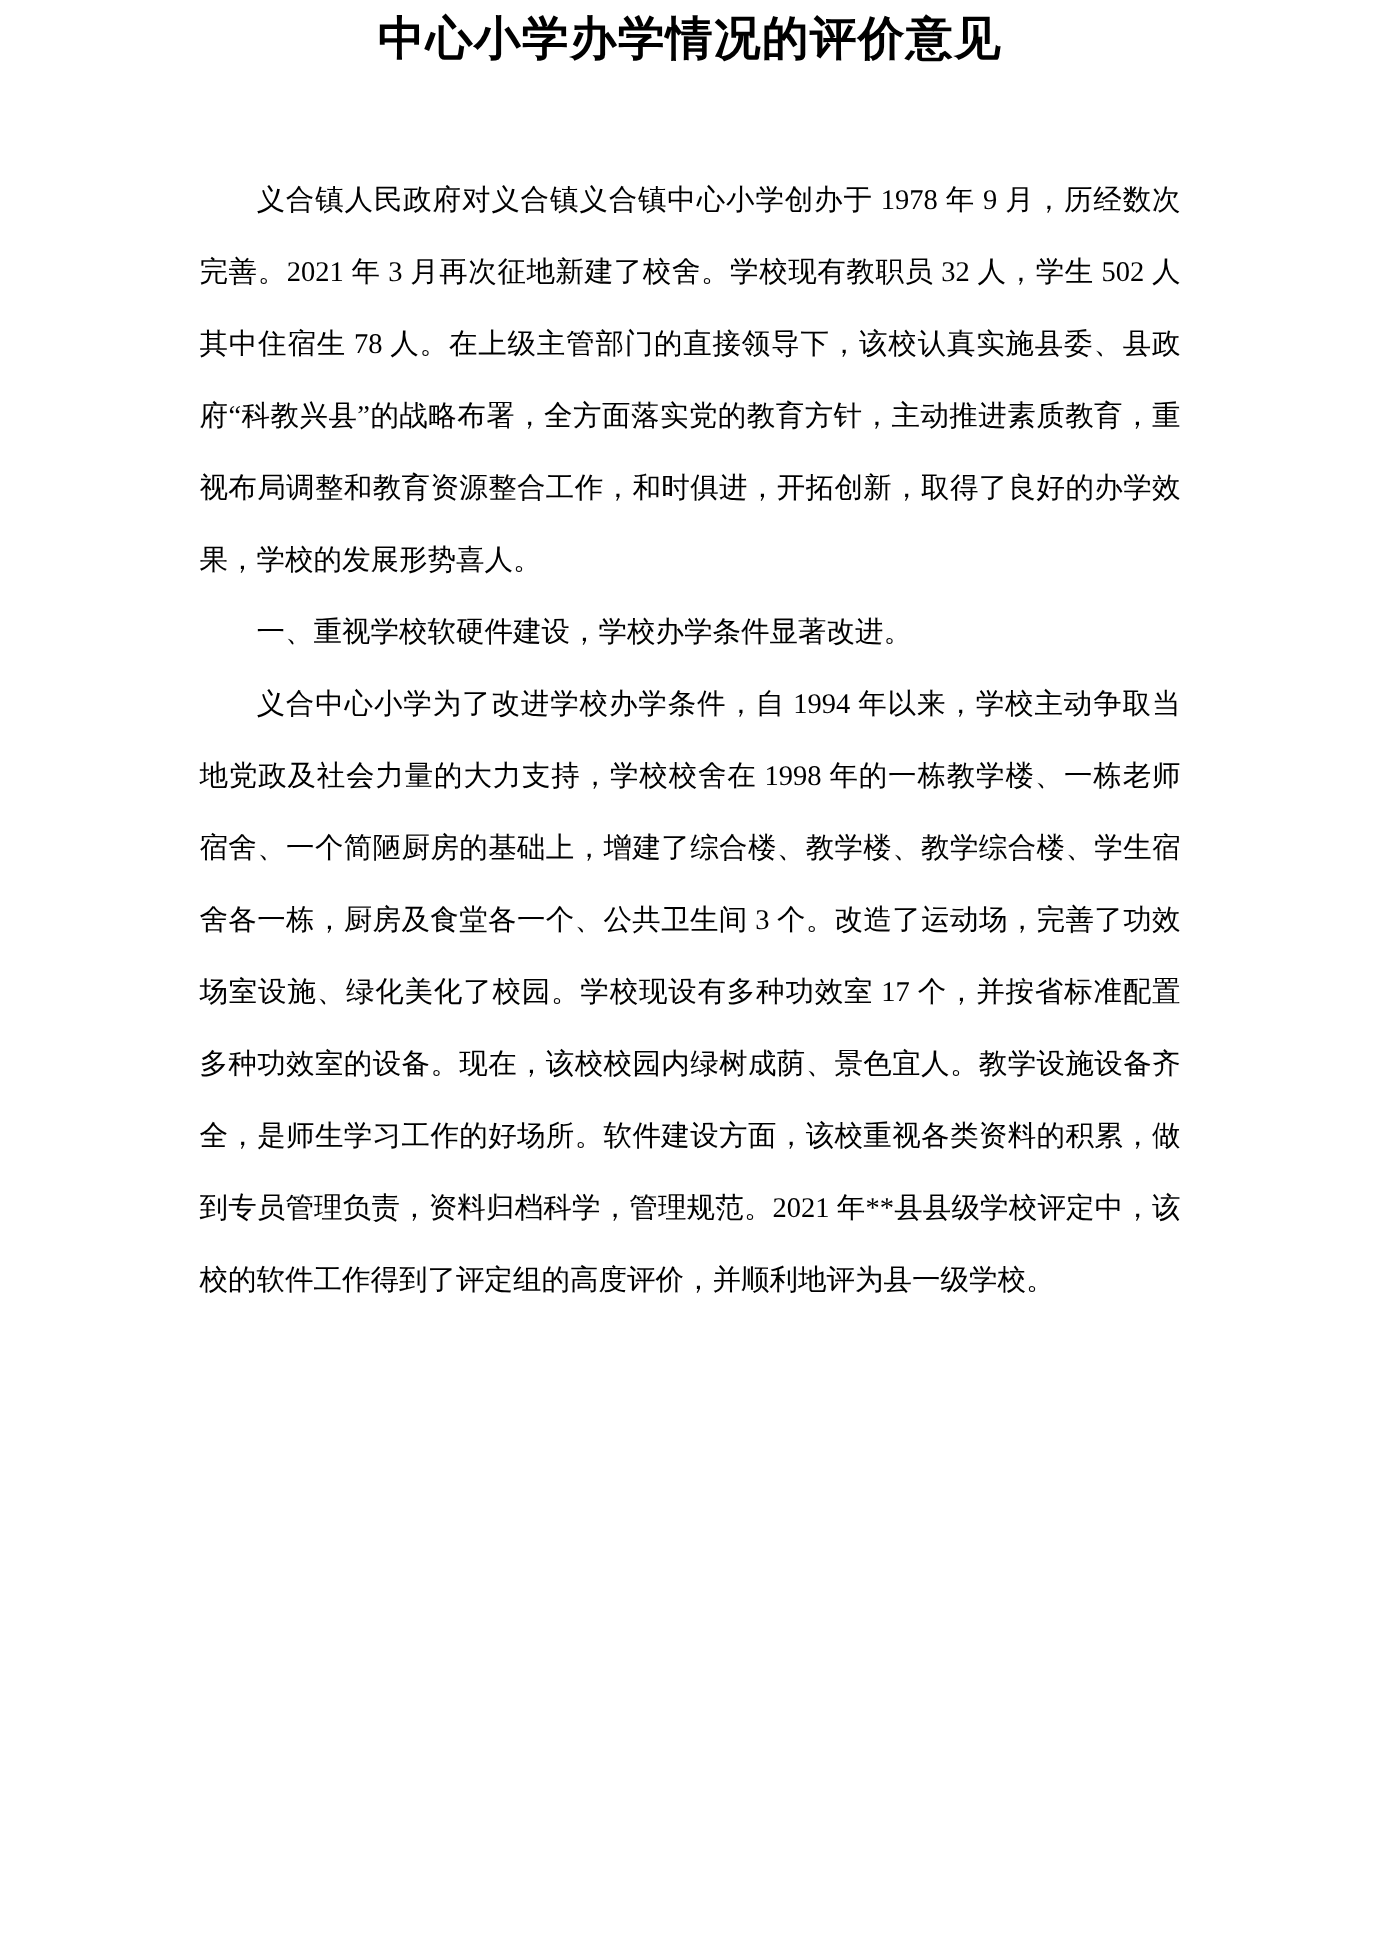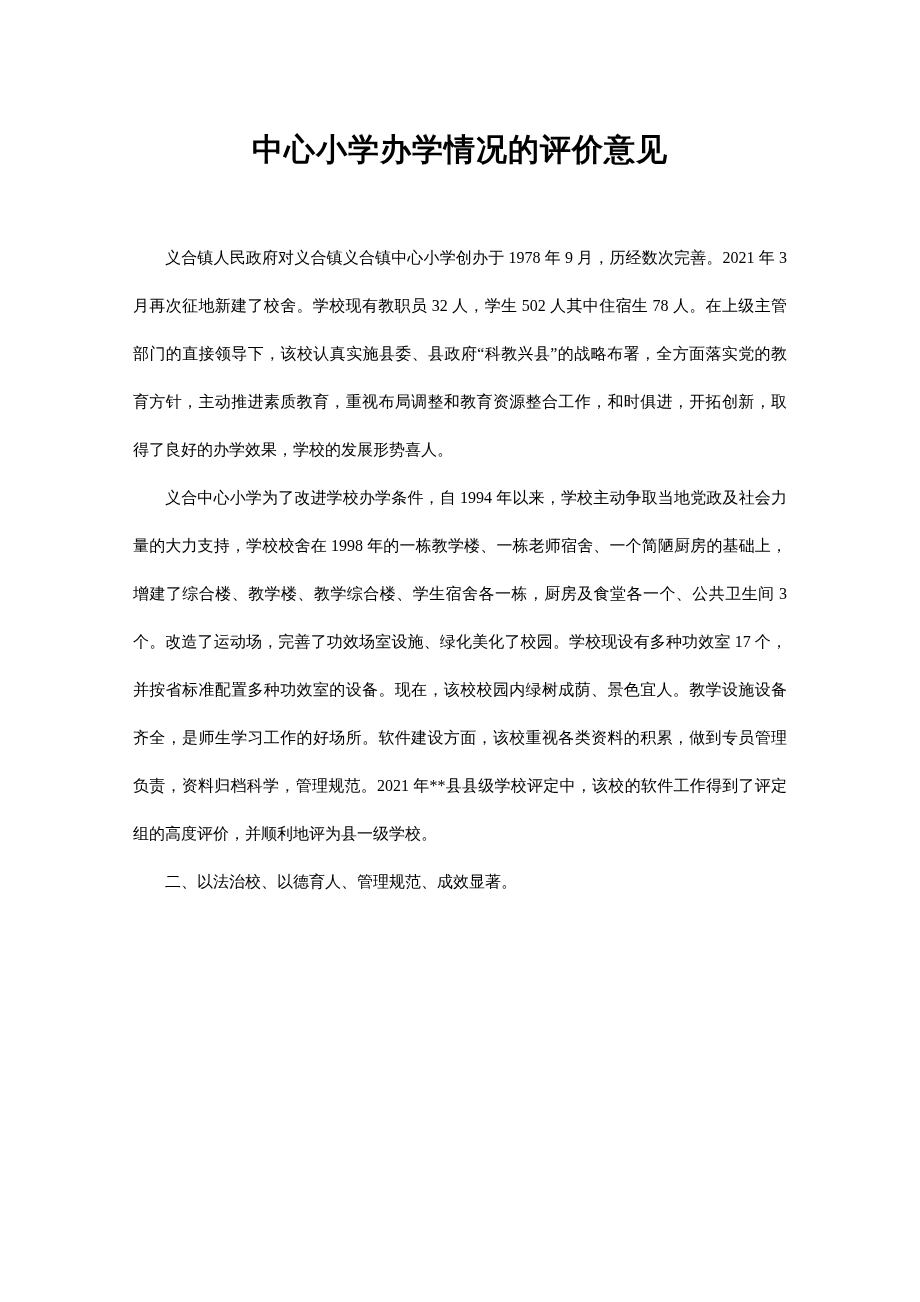--- a/index.html
+++ b/index.html
@@ -11,48 +11,47 @@
     position: relative;
     width: 920px;
     height: 1302px;
     margin: 0 auto;
     background: #ffffff;
     color: #000000;
     overflow: hidden;
     font-family: "Liberation Serif", serif;
   }
   .doc-title {
-    margin: 16px;
-    padding-top: 108px;
+    margin: 0;
     font-size: 31px;
     line-height: 52px;
     font-weight: 700;
     text-align: center;
     letter-spacing: 1px;
     color: #000000;
     font-family: "Liberation Sans", sans-serif;
   }
   .doc-body {
     margin: 58px 133px 0 133px;
-    font-size: 16px;
+    font-size: 19px;
     line-height: 48px;
     text-align: justify;
     text-justify: inter-ideograph;
     color: #000000;
   }
   .doc-body p {
     margin: 0;
     padding: 0;
     text-indent: 2em;
   }
 </style>
 </head>
 <body>
 
 <div class="page">
   <h1 class="doc-title">中心小学办学情况的评价意见</h1>
 
   <div class="doc-body">
     <p>义合镇人民政府对义合镇义合镇中心小学创办于 1978 年 9 月，历经数次完善。2021 年 3 月再次征地新建了校舍。学校现有教职员 32 人，学生 502 人其中住宿生 78 人。在上级主管部门的直接领导下，该校认真实施县委、县政府“科教兴县”的战略布署，全方面落实党的教育方针，主动推进素质教育，重视布局调整和教育资源整合工作，和时俱进，开拓创新，取得了良好的办学效果，学校的发展形势喜人。</p>
+    <p>一、重视学校软硬件建设，学校办学条件显著改进。</p>
     <p>义合中心小学为了改进学校办学条件，自 1994 年以来，学校主动争取当地党政及社会力量的大力支持，学校校舍在 1998 年的一栋教学楼、一栋老师宿舍、一个简陋厨房的基础上，增建了综合楼、教学楼、教学综合楼、学生宿舍各一栋，厨房及食堂各一个、公共卫生间 3 个。改造了运动场，完善了功效场室设施、绿化美化了校园。学校现设有多种功效室 17 个，并按省标准配置多种功效室的设备。现在，该校校园内绿树成荫、景色宜人。教学设施设备齐全，是师生学习工作的好场所。软件建设方面，该校重视各类资料的积累，做到专员管理负责，资料归档科学，管理规范。2021 年**县县级学校评定中，该校的软件工作得到了评定组的高度评价，并顺利地评为县一级学校。</p>
-    <p>二、以法治校、以德育人、管理规范、成效显著。</p>
   </div>
 </div>
 
 </body></html>

